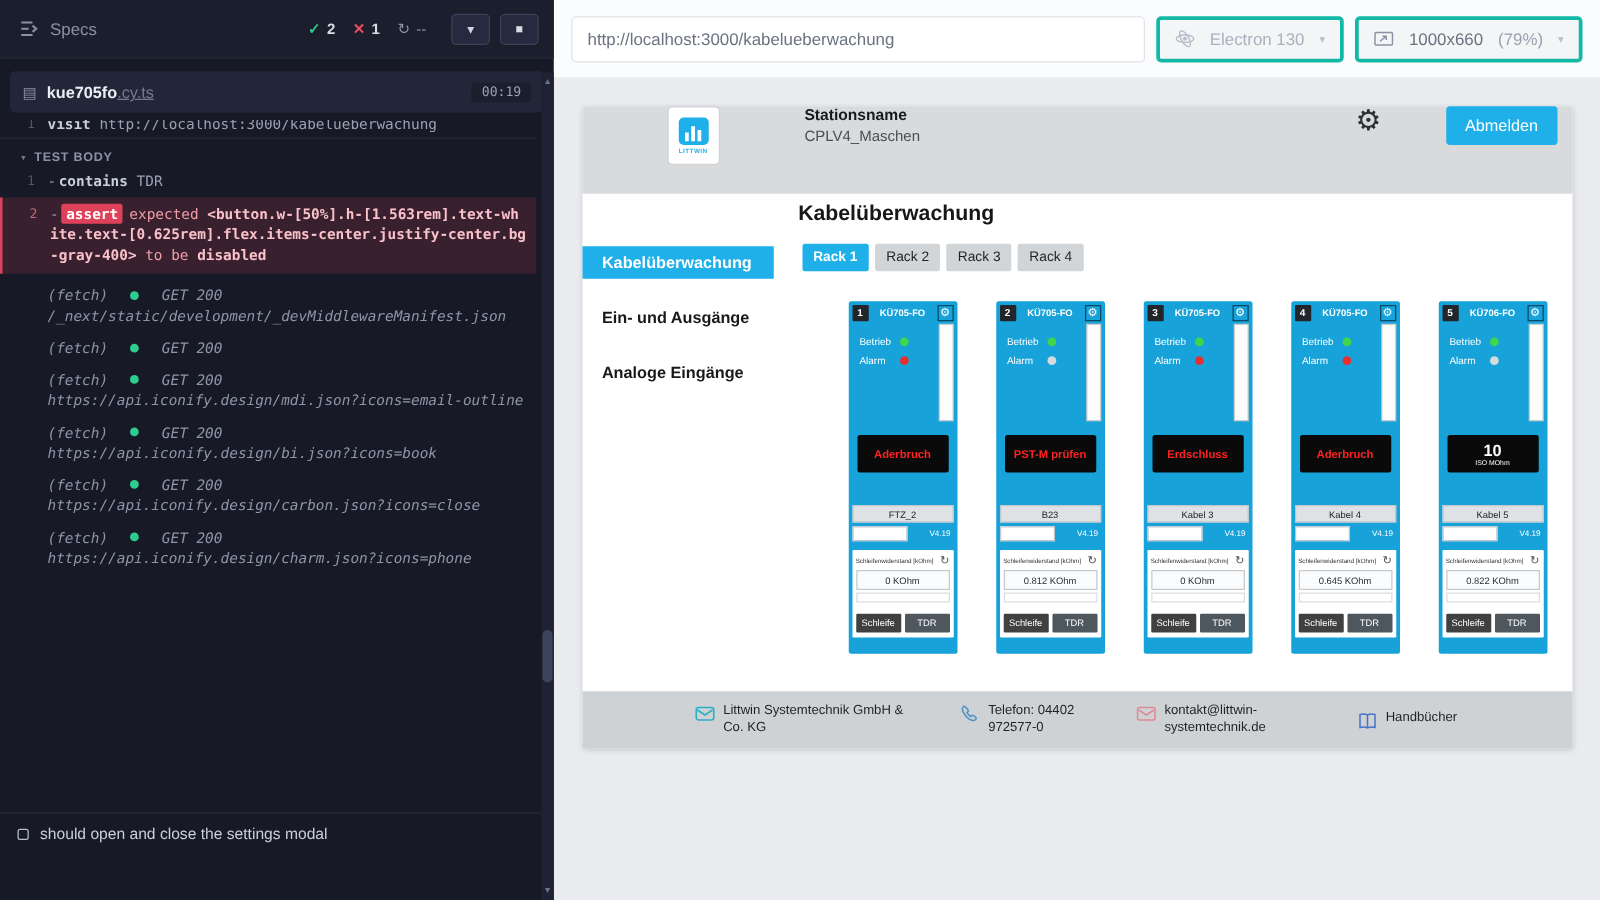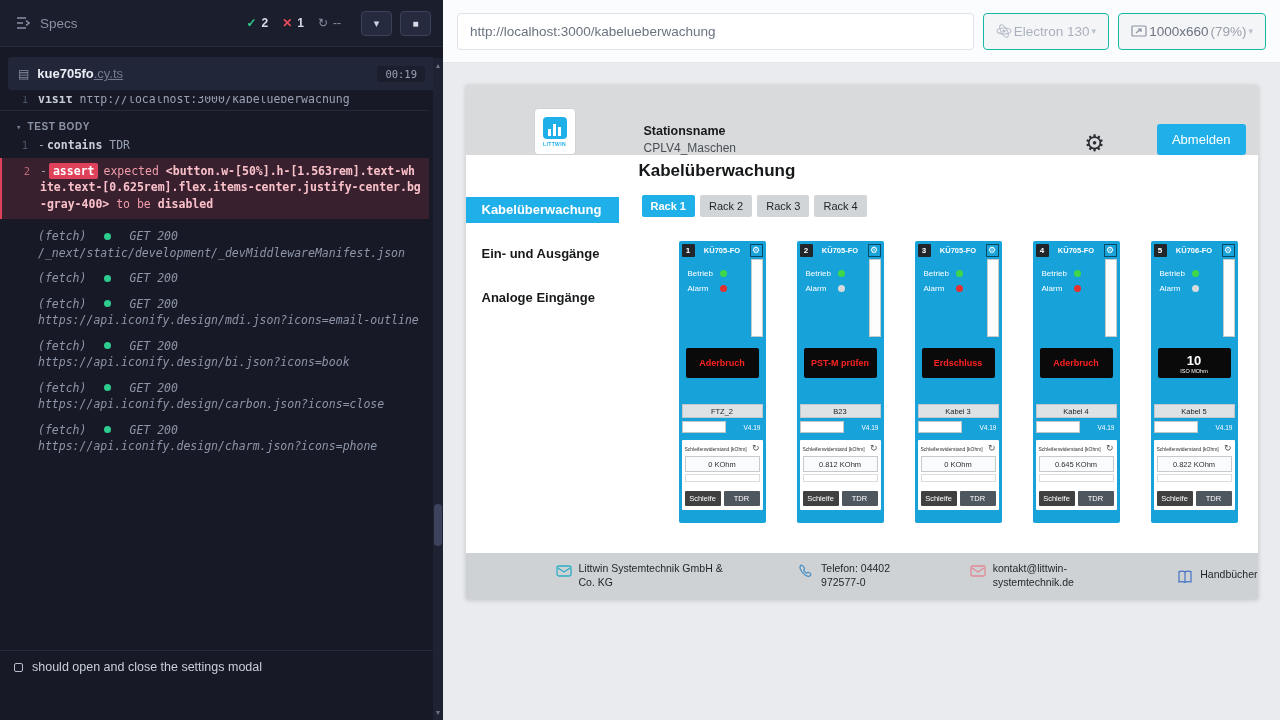--- a/index.html
+++ b/index.html
@@ -58,29 +58,29 @@
 
   .cy-scrollbar { position:absolute; right:0; top:58px; bottom:0; width:10px; background:#1e2232; }
   .scroll-arrow { position:absolute; left:0; width:10px; text-align:center; color:#6c7389; font-size:7px; cursor:pointer; }
   .scroll-up { top:4px; } .scroll-down { bottom:4px; }
   .scroll-thumb { position:absolute; left:1px; top:446px; width:8px; height:42px; background:#3d435c; border-radius:4px; cursor:grab; }
 
   
   #right { flex:1; display:flex; flex-direction:column; background:#e9ebee; }
   .toolbar { height:63px; background:#fbfcfd; border-bottom:1px solid #e3e6ea; display:flex; align-items:center; padding:0 14px; gap:9px; }
   .url-input { flex:1; height:37px; background:#fff; border:1px solid #dfe2e7; border-radius:4px; padding:0 12px; font-size:13.5px; color:#6b7280; font-family:"Liberation Sans", sans-serif; }
-  .tb-select { height:37px; background:#f4f5f7; border:1px solid #14b8a6; border-radius:4px; display:flex; align-items:center; gap:2px; padding:0 12px; font-size:13.5px; color:#aab1be; cursor:pointer; }
+  .tb-select { height:37px; background:#f4f5f7; border:3px solid #14b8a6; border-radius:4px; display:flex; align-items:center; gap:12px; padding:0 12px; font-size:13.5px; color:#aab1be; cursor:pointer; }
   .tb-select.vp { color:#6b7280; }
   .tb-select .zoom { color:#9aa1ad; }
   .tb-chev { color:#b8bfca; font-size:9px; }
 
   .stage { flex:1; display:flex; justify-content:center; align-items:flex-start; padding-top:22px; }
   .app { width:792px; height:514px; background:#fff; box-shadow:0 1px 5px rgba(0,0,0,.18); display:flex; flex-direction:column; }
 
-  .app-header { height:70px; background:#d8dadc; display:flex; align-items:flex-end; padding:0 12px 0 68px; flex:0 0 70px; }
+  .app-header { height:70px; background:#d8dadc; display:flex; align-items:flex-start; padding:0 12px 0 68px; flex:0 0 70px; }
   .logo { width:42px; height:47px; background:#fff; border:1px solid #cfd3d6; border-radius:4px; display:flex; flex-direction:column; align-items:center; justify-content:center; gap:2px; }
   .logo-glyph { width:24px; height:22px; background:#1fb0ea; border-radius:4px; display:flex; align-items:flex-end; justify-content:center; gap:2px; padding:3px; }
   .logo-glyph i { display:block; width:3px; background:#fff; }
   .logo-glyph i:nth-child(1){height:7px;} .logo-glyph i:nth-child(2){height:12px;} .logo-glyph i:nth-child(3){height:9px;}
   .logo-text { font-size:5px; font-weight:bold; color:#1fb0ea; letter-spacing:.4px; }
   .station { margin-left:68px; }
   .station-label { font-size:12.5px; font-weight:bold; color:#17191b; }
   .station-value { font-size:12px; color:#4a4f54; margin-top:3px; }
   .hdr-gear { margin-left:auto; margin-right:52px; font-size:23px; color:#2b2f33; cursor:pointer; line-height:1; }
   .logout-btn { background:#1fb0ea; color:#fff; border:none; border-radius:3px; font-size:13px; padding:8px 15px; cursor:pointer; font-family:"Liberation Sans", sans-serif; }
@@ -120,21 +120,21 @@
   .res-row { display:flex; align-items:center; justify-content:space-between; }
   .res-label { font-size:5px; color:#2c2f33; white-space:nowrap; }
   .res-refresh { font-size:9px; color:#4b5157; cursor:pointer; line-height:1; }
   .res-value { margin-top:3px; height:16px; border:1px solid #c6cacd; background:#fafbfc; display:flex; align-items:center; justify-content:center; font-size:7.5px; color:#2c2f33; }
   .res-empty { margin-top:2px; height:8px; border:1px solid #dadde0; background:#fff; }
   .card-btns { display:flex; gap:3px; margin-top:9px; }
   .cbtn { flex:1; height:15px; border:none; border-radius:1px; color:#fff; font-size:7.5px; display:flex; align-items:center; justify-content:center; cursor:pointer; font-family:"Liberation Sans", sans-serif; }
   .cbtn.loop { background:#404040; }
   .cbtn.tdr { background:#4e565e; }
 
-  .app-footer { height:46px; flex:0 0 46px; background:#cfd2d5; display:flex; align-items:center; padding-left:90px;justify-content:space-between; }
+  .app-footer { height:46px; flex:0 0 46px; background:#cfd2d5; display:flex; align-items:center; padding-left:90px; }
   .foot-col { display:flex; align-items:flex-start; gap:7px; }
   .foot-col .txt { font-size:10.5px; color:#1f2326; line-height:1.3; }
   .fc1 { width:212px; } .fc1 .txt { max-width:158px; }
   .fc2 { width:141px; } .fc2 .txt { max-width:92px; }
   .fc3 { width:177px; } .fc3 .txt { max-width:100px; }
   .foot-ic { width:16px; height:16px; flex:0 0 16px; margin-top:1px; }
 </style>
 </head>
 <body>
 

